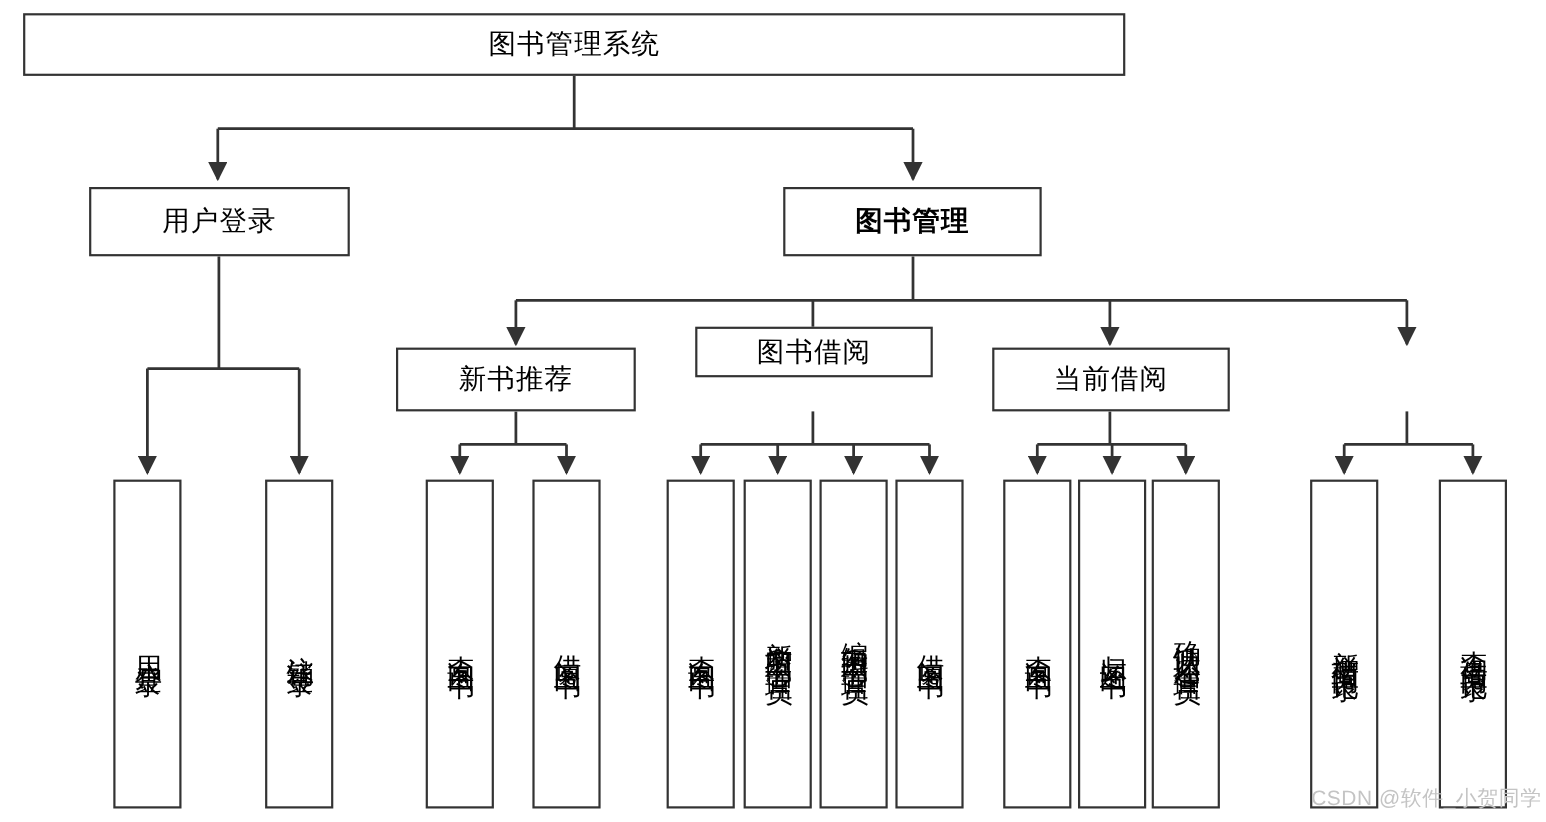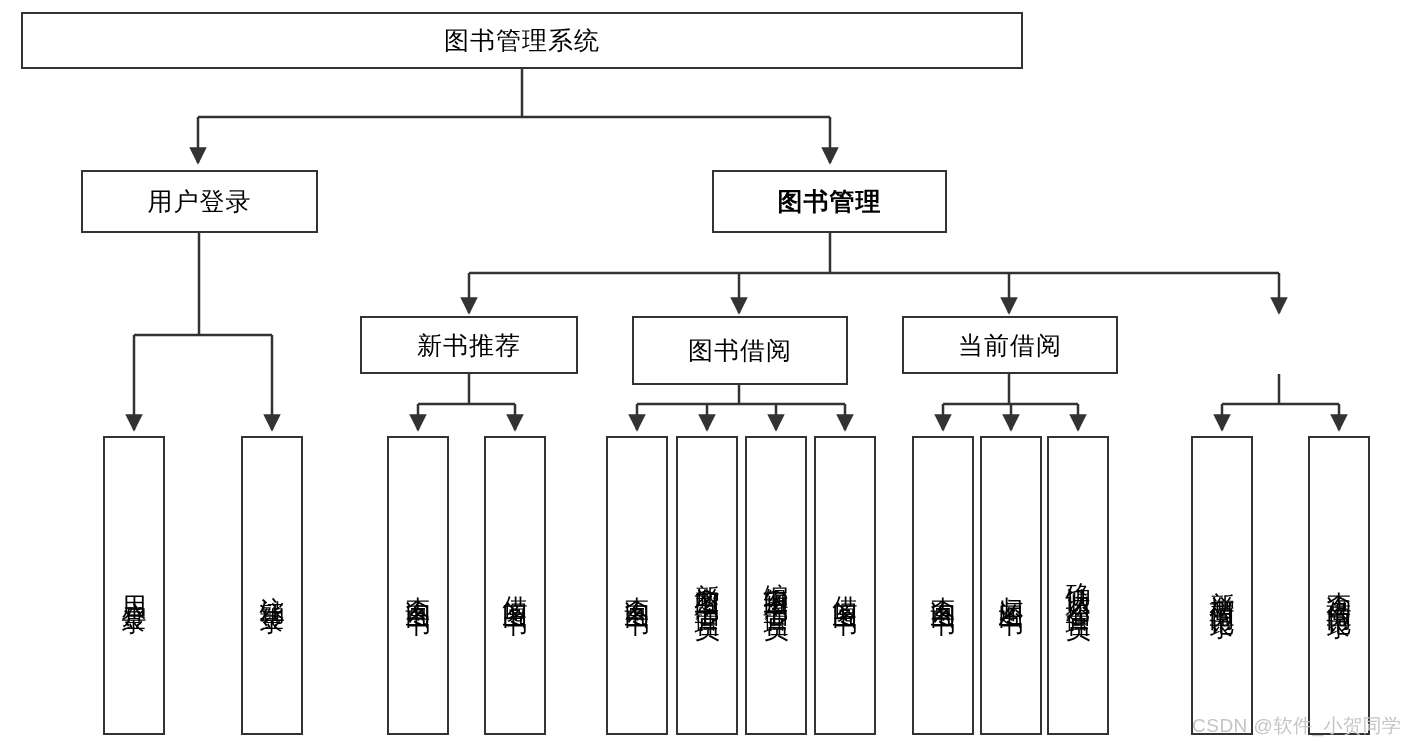--- a/index.html
+++ b/index.html
@@ -129,21 +129,21 @@
   <div class="node horiz" style="left:81px; top:170px; width:237px; height:63px;">
     <span class="label">用户登录</span>
   </div>
   <div class="node horiz" style="left:712px; top:170px; width:235px; height:63px;font-weight:bold;">
     <span class="label">图书管理</span>
   </div>
 
   <div class="node horiz" style="left:360px; top:316px; width:218px; height:58px;">
     <span class="label">新书推荐</span>
   </div>
-  <div class="node horiz" style="left:632px; top:316px; width:216px; height:69px;">
+  <div class="node horiz" style="left:632px; top:297px; width:216px; height:46px;">
     <span class="label">图书借阅</span>
   </div>
   <div class="node horiz" style="left:902px; top:316px; width:216px; height:58px;">
     <span class="label">当前借阅</span>
   </div>
 
   <div class="node vert" style="left:103px; top:436px; width:62px; height:299px;">
     <span class="label">用户登录</span>
   </div>
   <div class="node vert" style="left:241px; top:436px; width:62px; height:299px;">

